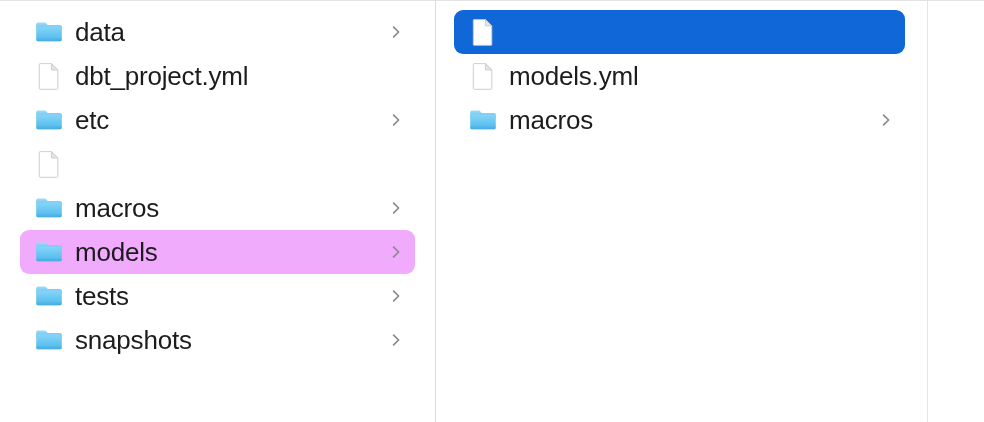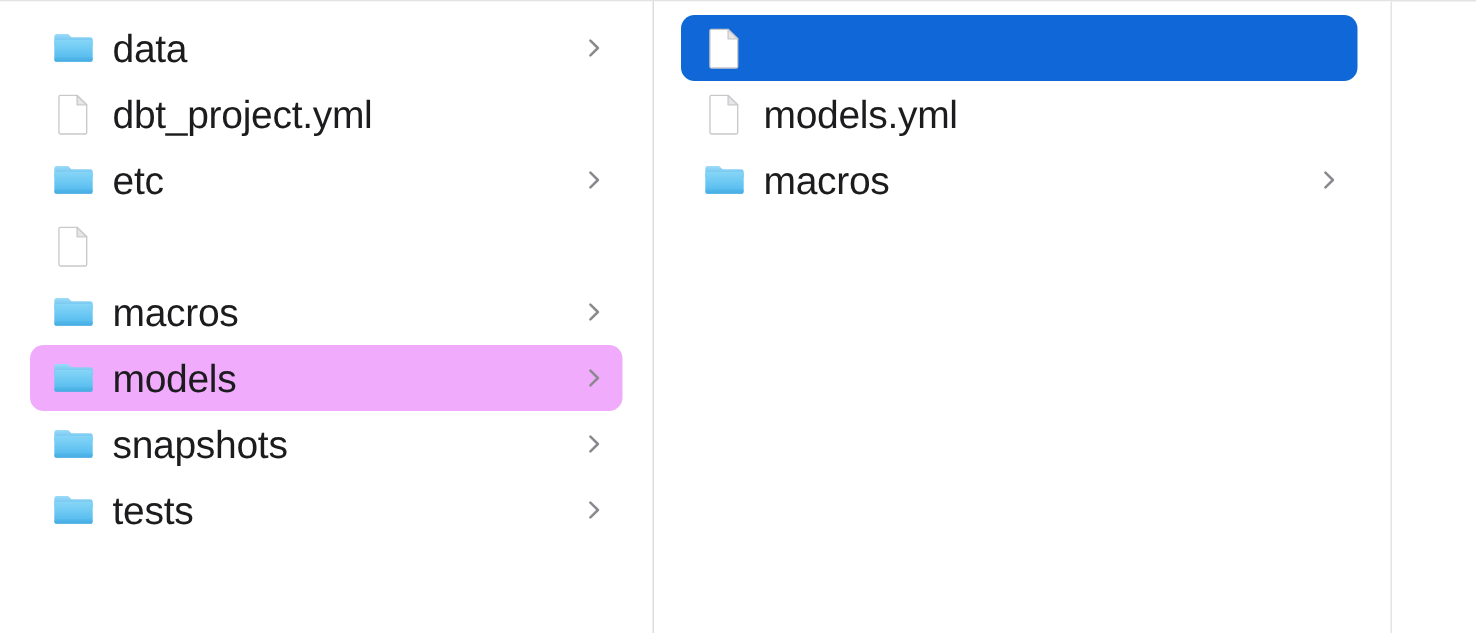--- a/index.html
+++ b/index.html
@@ -258,47 +258,47 @@
           <stop offset="0" stop-color="#86d6f7"></stop>
           <stop offset="0.82" stop-color="#58bdef"></stop>
           <stop offset="1" stop-color="#3ea5de"></stop>
         </linearGradient>
       </defs>
       <path d="M2.2 7.2a1.6 1.6 0 0 1 1.6-1.6h7.6l2.3 2.3h12.5a1.6 1.6 0 0 1 1.6 1.6v3.6H2.2z" fill="url(#fbg)"></path>
       <rect x="2.2" y="9.6" width="25.6" height="14.6" rx="1.7" fill="url(#ffg)"></rect>
       <rect x="2.2" y="21.2" width="25.6" height="3" rx="1.5" fill="#4cb0e6" opacity="0.55"></rect>
     </svg>
   </span>
+<span class="label">tests</span>
+  <span class="chevron">
+    <svg viewBox="0 0 16 16" xmlns="http://www.w3.org/2000/svg">
+      <path d="M5.6 3.1 L10.6 8 L5.6 12.9" fill="none" stroke="#8a8a8e" stroke-width="1.7" stroke-linecap="round" stroke-linejoin="round"></path>
+    </svg>
+  </span>
+</div>
+      <div class="row">
+  <span class="icon">
+    <svg viewBox="0 0 30 30" xmlns="http://www.w3.org/2000/svg">
+      <defs>
+        <linearGradient id="fbg" x1="0" y1="0" x2="0" y2="1">
+          <stop offset="0" stop-color="#9ddcf8"></stop>
+          <stop offset="1" stop-color="#5cb8ec"></stop>
+        </linearGradient>
+        <linearGradient id="ffg" x1="0" y1="0" x2="0" y2="1">
+          <stop offset="0" stop-color="#86d6f7"></stop>
+          <stop offset="0.82" stop-color="#58bdef"></stop>
+          <stop offset="1" stop-color="#3ea5de"></stop>
+        </linearGradient>
+      </defs>
+      <path d="M2.2 7.2a1.6 1.6 0 0 1 1.6-1.6h7.6l2.3 2.3h12.5a1.6 1.6 0 0 1 1.6 1.6v3.6H2.2z" fill="url(#fbg)"></path>
+      <rect x="2.2" y="9.6" width="25.6" height="14.6" rx="1.7" fill="url(#ffg)"></rect>
+      <rect x="2.2" y="21.2" width="25.6" height="3" rx="1.5" fill="#4cb0e6" opacity="0.55"></rect>
+    </svg>
+  </span>
 <span class="label">snapshots</span>
-  <span class="chevron">
-    <svg viewBox="0 0 16 16" xmlns="http://www.w3.org/2000/svg">
-      <path d="M5.6 3.1 L10.6 8 L5.6 12.9" fill="none" stroke="#8a8a8e" stroke-width="1.7" stroke-linecap="round" stroke-linejoin="round"></path>
-    </svg>
-  </span>
-</div>
-      <div class="row">
-  <span class="icon">
-    <svg viewBox="0 0 30 30" xmlns="http://www.w3.org/2000/svg">
-      <defs>
-        <linearGradient id="fbg" x1="0" y1="0" x2="0" y2="1">
-          <stop offset="0" stop-color="#9ddcf8"></stop>
-          <stop offset="1" stop-color="#5cb8ec"></stop>
-        </linearGradient>
-        <linearGradient id="ffg" x1="0" y1="0" x2="0" y2="1">
-          <stop offset="0" stop-color="#86d6f7"></stop>
-          <stop offset="0.82" stop-color="#58bdef"></stop>
-          <stop offset="1" stop-color="#3ea5de"></stop>
-        </linearGradient>
-      </defs>
-      <path d="M2.2 7.2a1.6 1.6 0 0 1 1.6-1.6h7.6l2.3 2.3h12.5a1.6 1.6 0 0 1 1.6 1.6v3.6H2.2z" fill="url(#fbg)"></path>
-      <rect x="2.2" y="9.6" width="25.6" height="14.6" rx="1.7" fill="url(#ffg)"></rect>
-      <rect x="2.2" y="21.2" width="25.6" height="3" rx="1.5" fill="#4cb0e6" opacity="0.55"></rect>
-    </svg>
-  </span>
-<span class="label">tests</span>
   <span class="chevron">
     <svg viewBox="0 0 16 16" xmlns="http://www.w3.org/2000/svg">
       <path d="M5.6 3.1 L10.6 8 L5.6 12.9" fill="none" stroke="#8a8a8e" stroke-width="1.7" stroke-linecap="round" stroke-linejoin="round"></path>
     </svg>
   </span>
 </div>
     </div>
   <div class="column col-2">
       <div class="row selected-active">
   <span class="icon">

